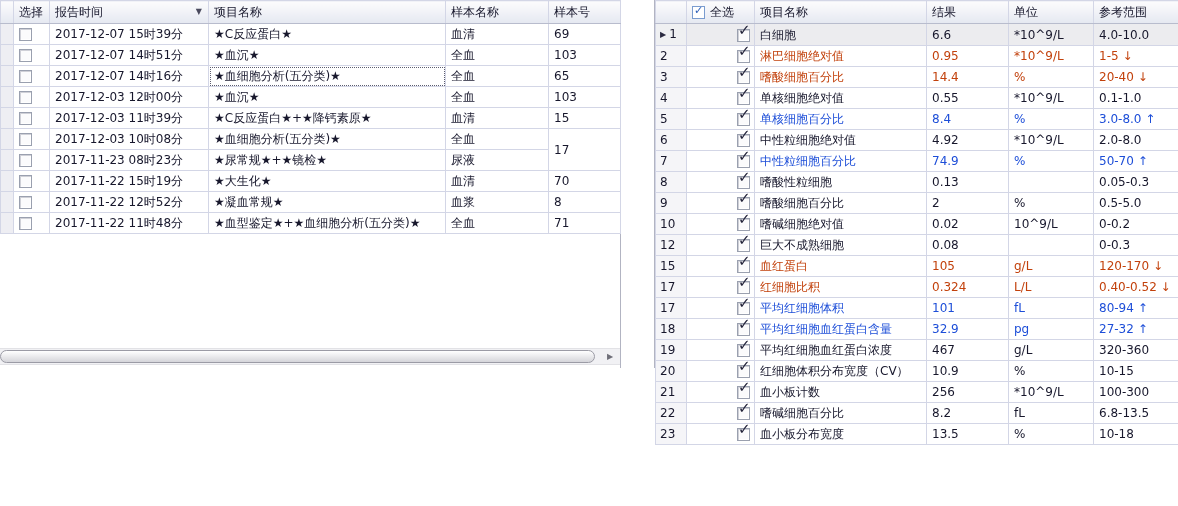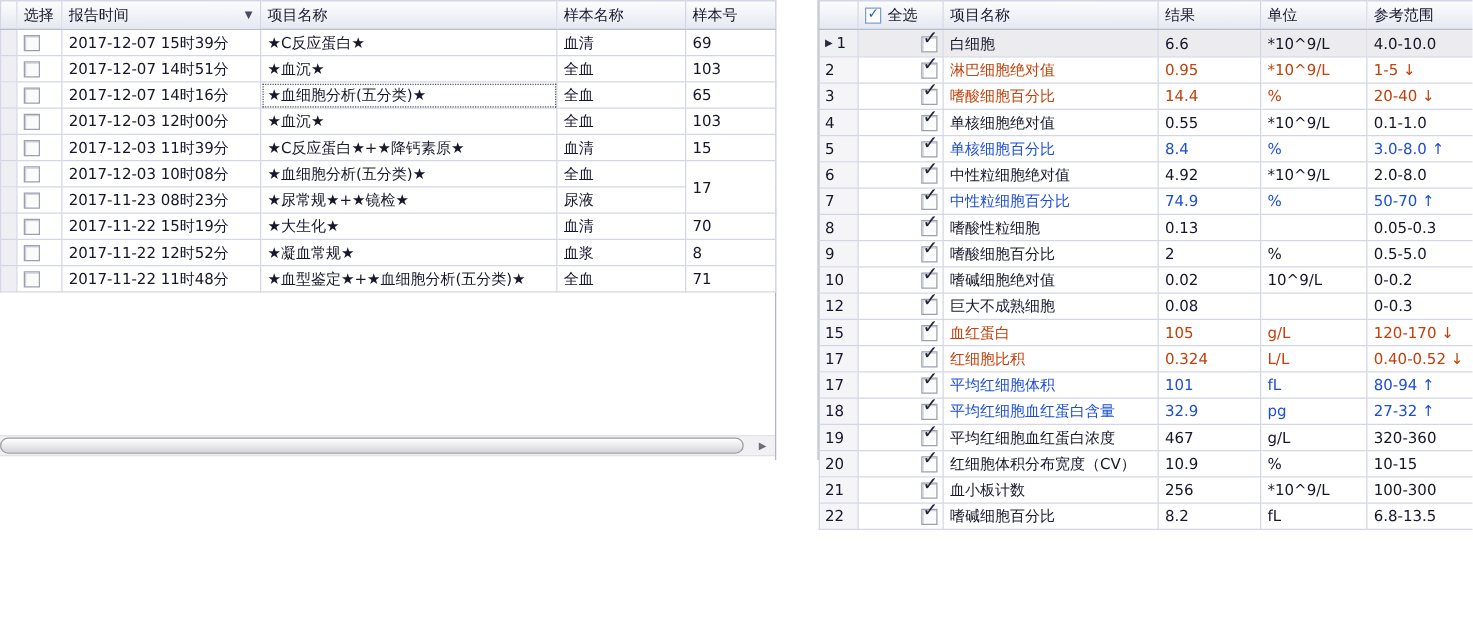--- a/index.html
+++ b/index.html
@@ -340,15 +340,23 @@
         <td class="v">100-300</td>
       </tr>
       <tr class="normal">
         <td class="num">22</td>
         <td class="cbcell r"><span class="cb"><span class="check-glyph">✓</span></span></td>
         <td class="v">嗜碱细胞百分比</td>
         <td class="v">8.2</td>
         <td class="v">fL</td>
         <td class="v">6.8-13.5</td>
       </tr>
+      <tr class="normal">
+        <td class="num">23</td>
+        <td class="cbcell r"><span class="cb"><span class="check-glyph">✓</span></span></td>
+        <td class="v">血小板分布宽度</td>
+        <td class="v">13.5</td>
+        <td class="v">%</td>
+        <td class="v">10-18</td>
+      </tr>
     </tbody>
   </table>
 </div>
 
 </body></html>

